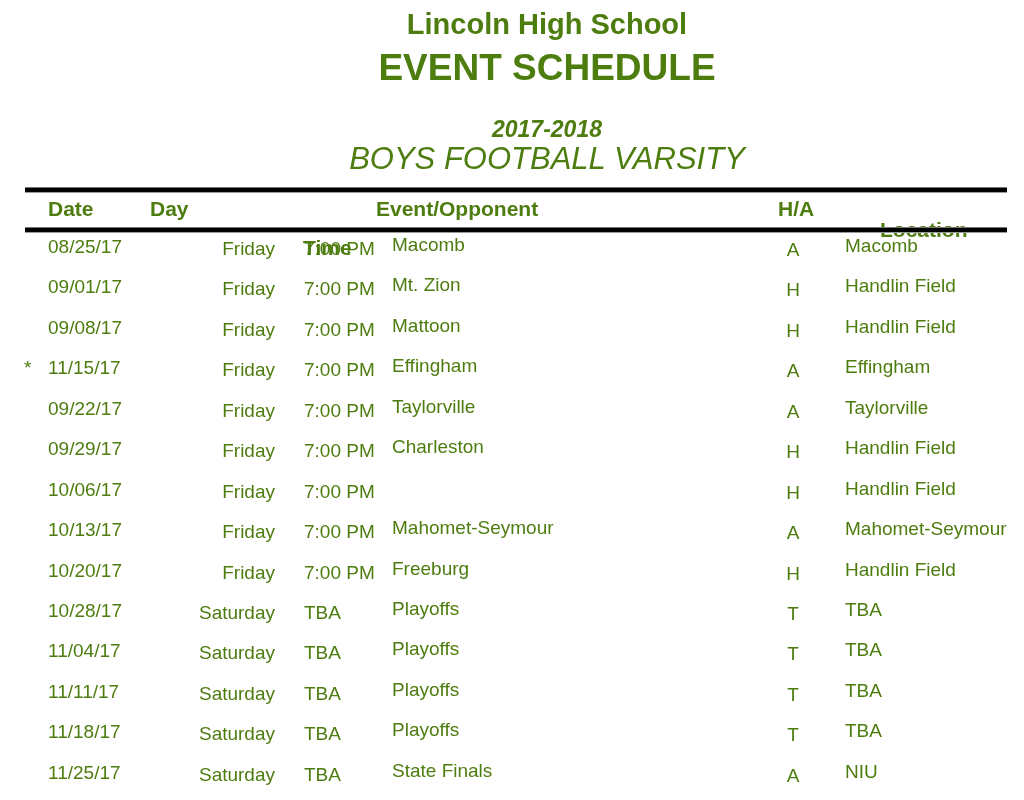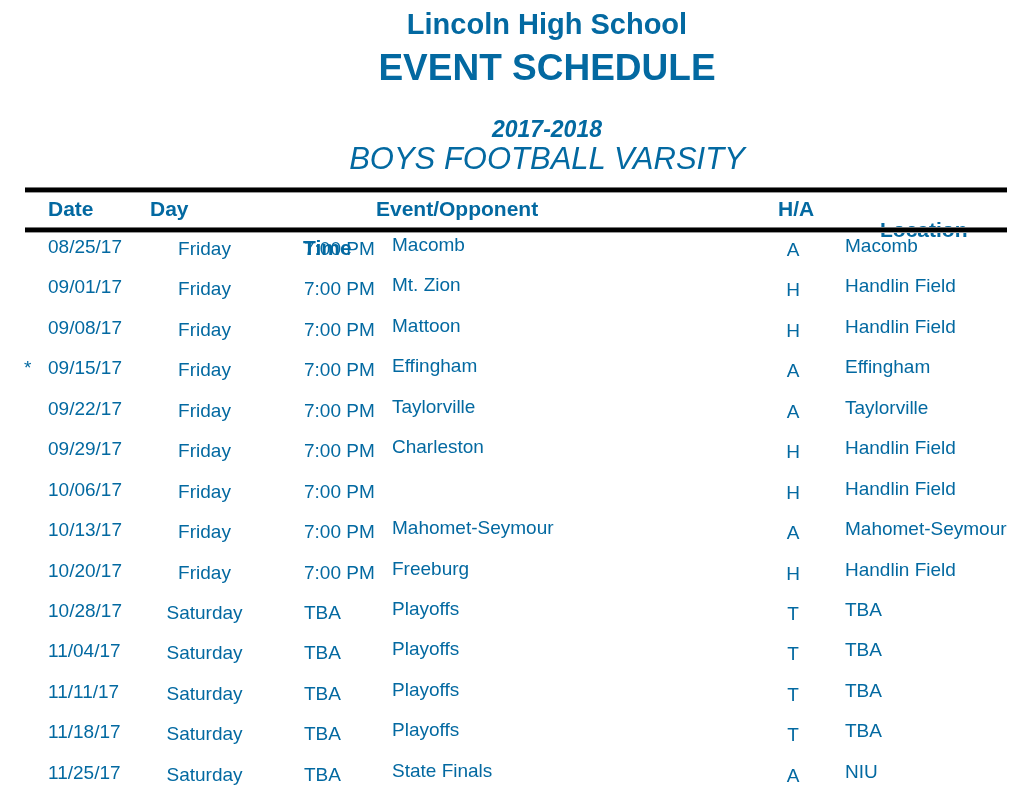--- a/index.html
+++ b/index.html
@@ -7,21 +7,21 @@
     padding: 0;
     background: #ffffff;
   }
   #page {
     position: relative;
     width: 1024px;
     height: 800px;
     background: #ffffff;
     overflow: hidden;
     font-family: "Liberation Sans", "DejaVu Sans", sans-serif;
-    color: #0369a1;
+    color: #4d7c0f;
   }
 
   
   .title-block {
     position: absolute;
     left: 70px;
     top: 0;
     width: 954px;
     text-align: center;
   }
@@ -105,21 +105,21 @@
     padding-left: 12px;
   }
   .cell {
     position: absolute;
     font-size: 19px;
     line-height: 1;
     white-space: nowrap;
   }
   .c-flag     { left: 24px;  top: 1px; width: 20px; }
   .c-date     { left: 48px;  top: 1px; }
-  .c-day      { left: 142px; top: 3px; width: 125px; text-align: center; }
+  .c-day      { left: 150px; top: 3px; width: 125px; text-align: right; }
   .c-time     { left: 304px; top: 3px; width: 92px;  text-align: left; }
   .c-event    { left: 392px; top: -1px; }
   .c-ha       { left: 770px; top: 4px; width: 46px;  text-align: center; }
   .c-location { left: 845px; top: 0px; }
 </style>
 </head>
 <body>
 
 <div id="page">
 
@@ -169,21 +169,21 @@
       <div class="cell c-date">09/08/17</div>
       <div class="cell c-day">Friday</div>
       <div class="cell c-time">7:00 PM</div>
       <div class="cell c-event">Mattoon</div>
       <div class="cell c-ha">H</div>
       <div class="cell c-location">Handlin Field</div>
     </div>
 
     <div class="row">
       <div class="cell c-flag">*</div>
-      <div class="cell c-date">09/15/17</div>
+      <div class="cell c-date">11/15/17</div>
       <div class="cell c-day">Friday</div>
       <div class="cell c-time">7:00 PM</div>
       <div class="cell c-event">Effingham</div>
       <div class="cell c-ha">A</div>
       <div class="cell c-location">Effingham</div>
     </div>
 
     <div class="row">
       <div class="cell c-flag"></div>
       <div class="cell c-date">09/22/17</div>

